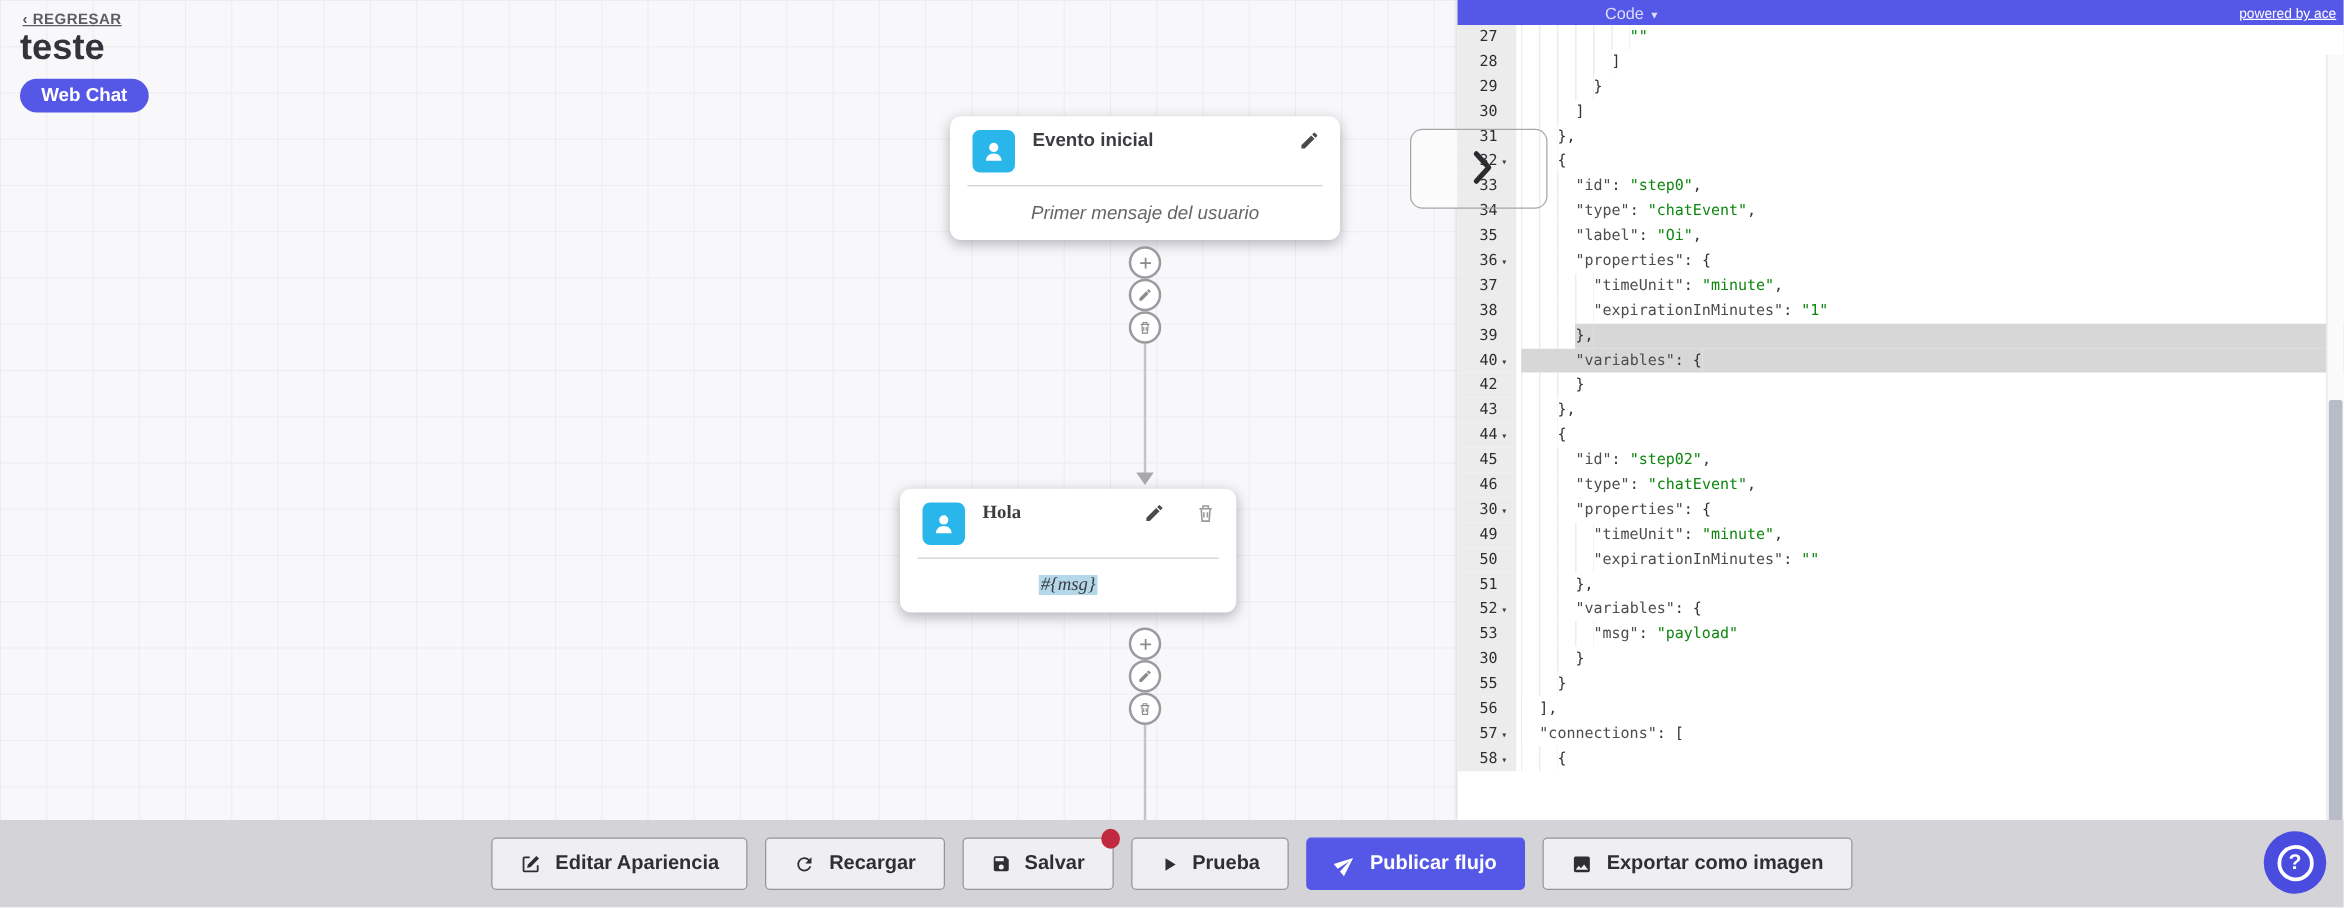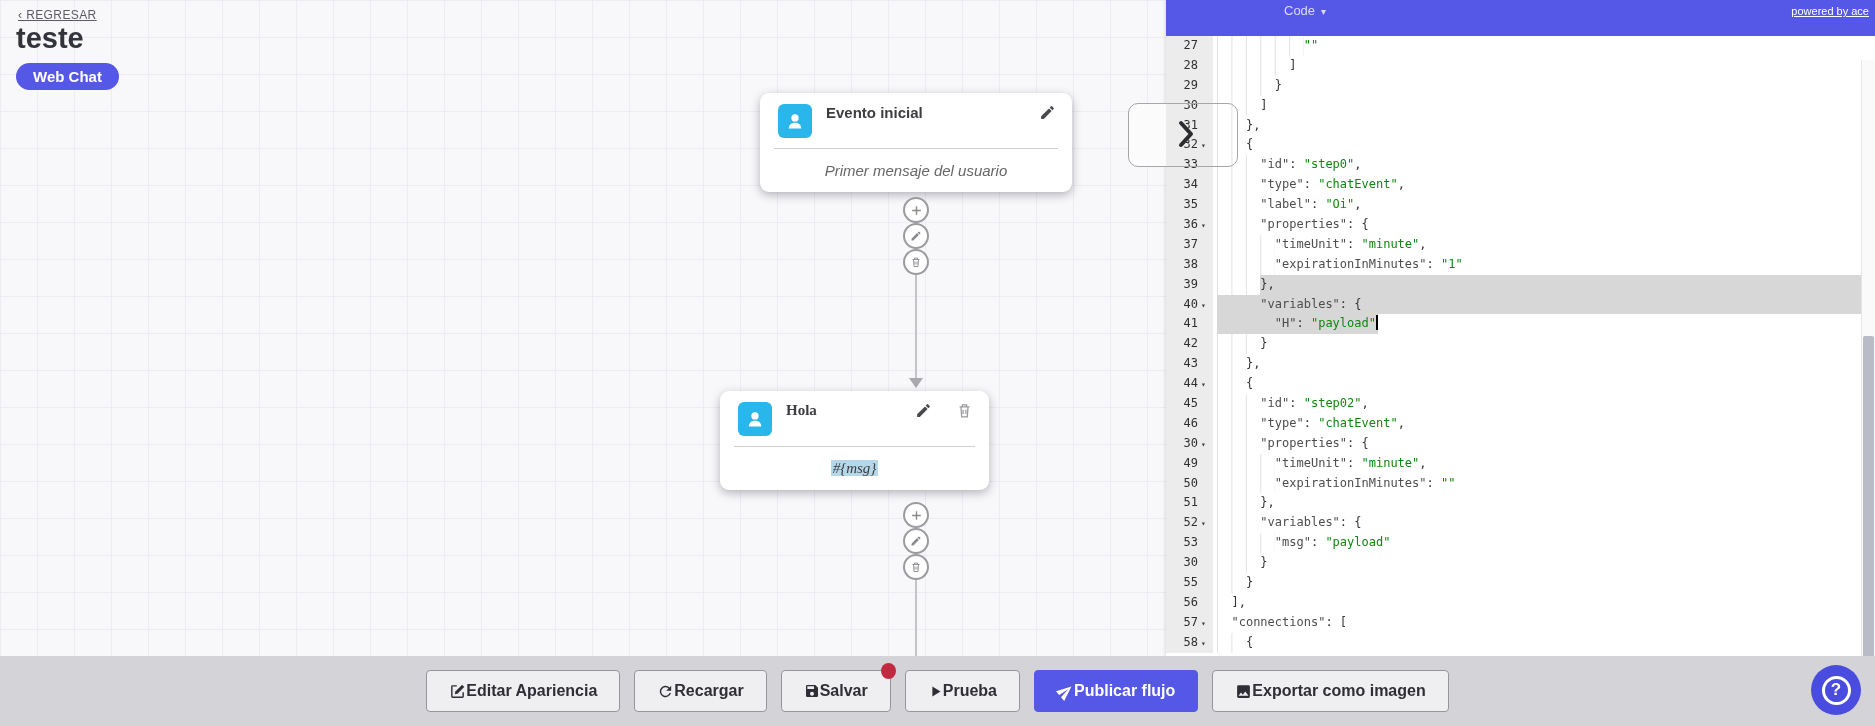--- a/index.html
+++ b/index.html
@@ -5,21 +5,21 @@
   html,body{margin:0;padding:0}
   body{width:1875px;height:726px;position:relative;overflow:hidden;
        font-family:"Liberation Sans",sans-serif;background:#f7f7f9;}
 
   
   .canvas{position:absolute;left:0;top:0;right:0;bottom:70px;
     background-color:#f8f8fa;
     background-image:linear-gradient(#ececf2 1px,transparent 1px),
                      linear-gradient(90deg,#ececf2 1px,transparent 1px);
     background-size:37px 37px;}
-  .back-link{position:absolute;left:18px;top:8px;font-size:12px;font-weight:normal;
+  .back-link{position:absolute;left:18px;top:8px;font-size:12px;font-weight:bold;
     color:#5c5c63;text-decoration:underline;letter-spacing:.4px;cursor:pointer}
   .flow-title{position:absolute;left:16px;top:22px;font-size:29px;color:#33333b;font-weight:600}
   .badge{position:absolute;left:16px;top:63px;background:#5557e6;color:#fff;
     font-size:15px;font-weight:bold;padding:5px 17px;border-radius:16px}
 
   
   .node{position:absolute;background:#fff;border-radius:9px;
     box-shadow:0 3px 10px rgba(50,50,70,.35)}
   .node-head{display:flex;align-items:flex-start;gap:14px;padding:11px 16px 8px 18px}
   .node-icon{width:34px;height:34px;border-radius:6px;background:#29b6ea;flex:none;
@@ -33,21 +33,21 @@
   .action{position:absolute;width:26px;height:26px;box-sizing:border-box;border:2px solid #9b9b9f;
     border-radius:50%;background:#fff;display:flex;align-items:center;justify-content:center;
     color:#8a8a8e;z-index:3;cursor:pointer}
   .conn{position:absolute;width:2px;background:#c4c4c8}
   .arrow-head{position:absolute;width:0;height:0;border-left:7px solid transparent;
     border-right:7px solid transparent;border-top:10px solid #a9a9ad}
 
   
   .code-panel{position:absolute;left:1166px;top:0;width:709px;height:656px;background:#fff;
     display:flex;flex-direction:column;box-shadow:-1px 0 3px rgba(0,0,0,.12)}
-  .code-header{height:36px;background:#5557e6;position:relative;flex:none}
+  .code-header{height:20px;background:#5557e6;position:relative;flex:none}
   .code-select{position:absolute;left:118px;top:3px;color:#dcdcfa;font-size:13px;cursor:pointer}
   .code-select .car{font-size:10px;margin-left:6px}
   .powered{position:absolute;right:6px;top:5px;color:#fff;font-size:11px;font-weight:normal;
     text-decoration:underline;cursor:pointer}
   .code-body{flex:1;overflow:hidden;position:relative}
   .cl{display:flex;height:19.9px;line-height:19.9px;
     font-family:"DejaVu Sans Mono",monospace;font-size:12px}
   .gut{width:47px;flex:none;background:#ececec;display:flex}
   .ln{flex:1;text-align:right;color:#2f2f2f;padding-right:3px}
   .fold{width:12px;flex:none;font-size:8px;color:#3c3c3c;text-align:left;line-height:21px}
@@ -71,21 +71,21 @@
   .panel-toggle{position:absolute;left:1128px;top:103px;width:108px;height:62px;
     border:1px solid #a6a6ab;border-radius:10px;z-index:5;cursor:pointer;
     background:linear-gradient(90deg,rgba(252,252,253,.95) 0 34%,rgba(255,255,255,0) 34%)}
   .panel-toggle svg{position:absolute;left:48px;top:16px}
 
   
   .toolbar{position:absolute;left:0;right:0;bottom:0;height:70px;background:#d4d4d8;
     display:flex;align-items:center;justify-content:center;gap:14px;z-index:4}
   .tbtn{position:relative;height:42px;padding:0 22px;background:#efeff1;border:1px solid #95959b;
     border-radius:4px;font-family:"Liberation Sans",sans-serif;font-size:16px;font-weight:bold;
-    color:#2e2e34;display:flex;align-items:center;cursor:pointer}
+    color:#2e2e34;display:flex;align-items:center;gap:11px;cursor:pointer}
   .tbtn.primary{background:#5557e6;border-color:#5557e6;color:#fff}
   .dot{position:absolute;top:-8px;right:-6px;width:15px;height:16px;border-radius:50%;
     background:#c02940}
   .help-btn{position:absolute;right:14px;bottom:11px;width:50px;height:50px;border-radius:50%;
     background:#4a4ce0;display:flex;align-items:center;justify-content:center;z-index:6;cursor:pointer}
   .help-ring{width:29px;height:29px;border:3px solid #fff;border-radius:50%;box-sizing:border-box;
     display:flex;align-items:center;justify-content:center;color:#fff;font-size:17px;font-weight:bold}
 </style>
 </head>
 <body>
@@ -275,27 +275,20 @@
           </span>
           <span class="lc"><span class="ind">      </span><span class="lb"><span class="t-p">},</span></span><span class="fill"></span></span>
         </div>
         <div class="cl sel-full">
           <span class="gut">
             <span class="ln">40</span>
             <span class="fold">▾</span>
           </span>
           <span class="lc"><span class="ind">      </span><span class="lb"><span class="t-k">"variables"</span><span class="t-p">: {</span></span><span class="fill"></span></span>
         </div>
-        <div class="cl sel-lead">
-          <span class="gut">
-            <span class="ln">41</span>
-            <span class="fold"></span>
-          </span>
-          <span class="lc"><span class="ind">        </span><span class="lb"><span class="t-k">"H"</span><span class="t-p">: </span><span class="t-s">"payload"</span><span class="caret"></span></span><span class="fill"></span></span>
-        </div>
         <div class="cl">
           <span class="gut">
             <span class="ln">42</span>
             <span class="fold"></span>
           </span>
           <span class="lc"><span class="ind">      </span><span class="lb"><span class="t-p">}</span></span><span class="fill"></span></span>
         </div>
         <div class="cl">
           <span class="gut">
             <span class="ln">43</span>

